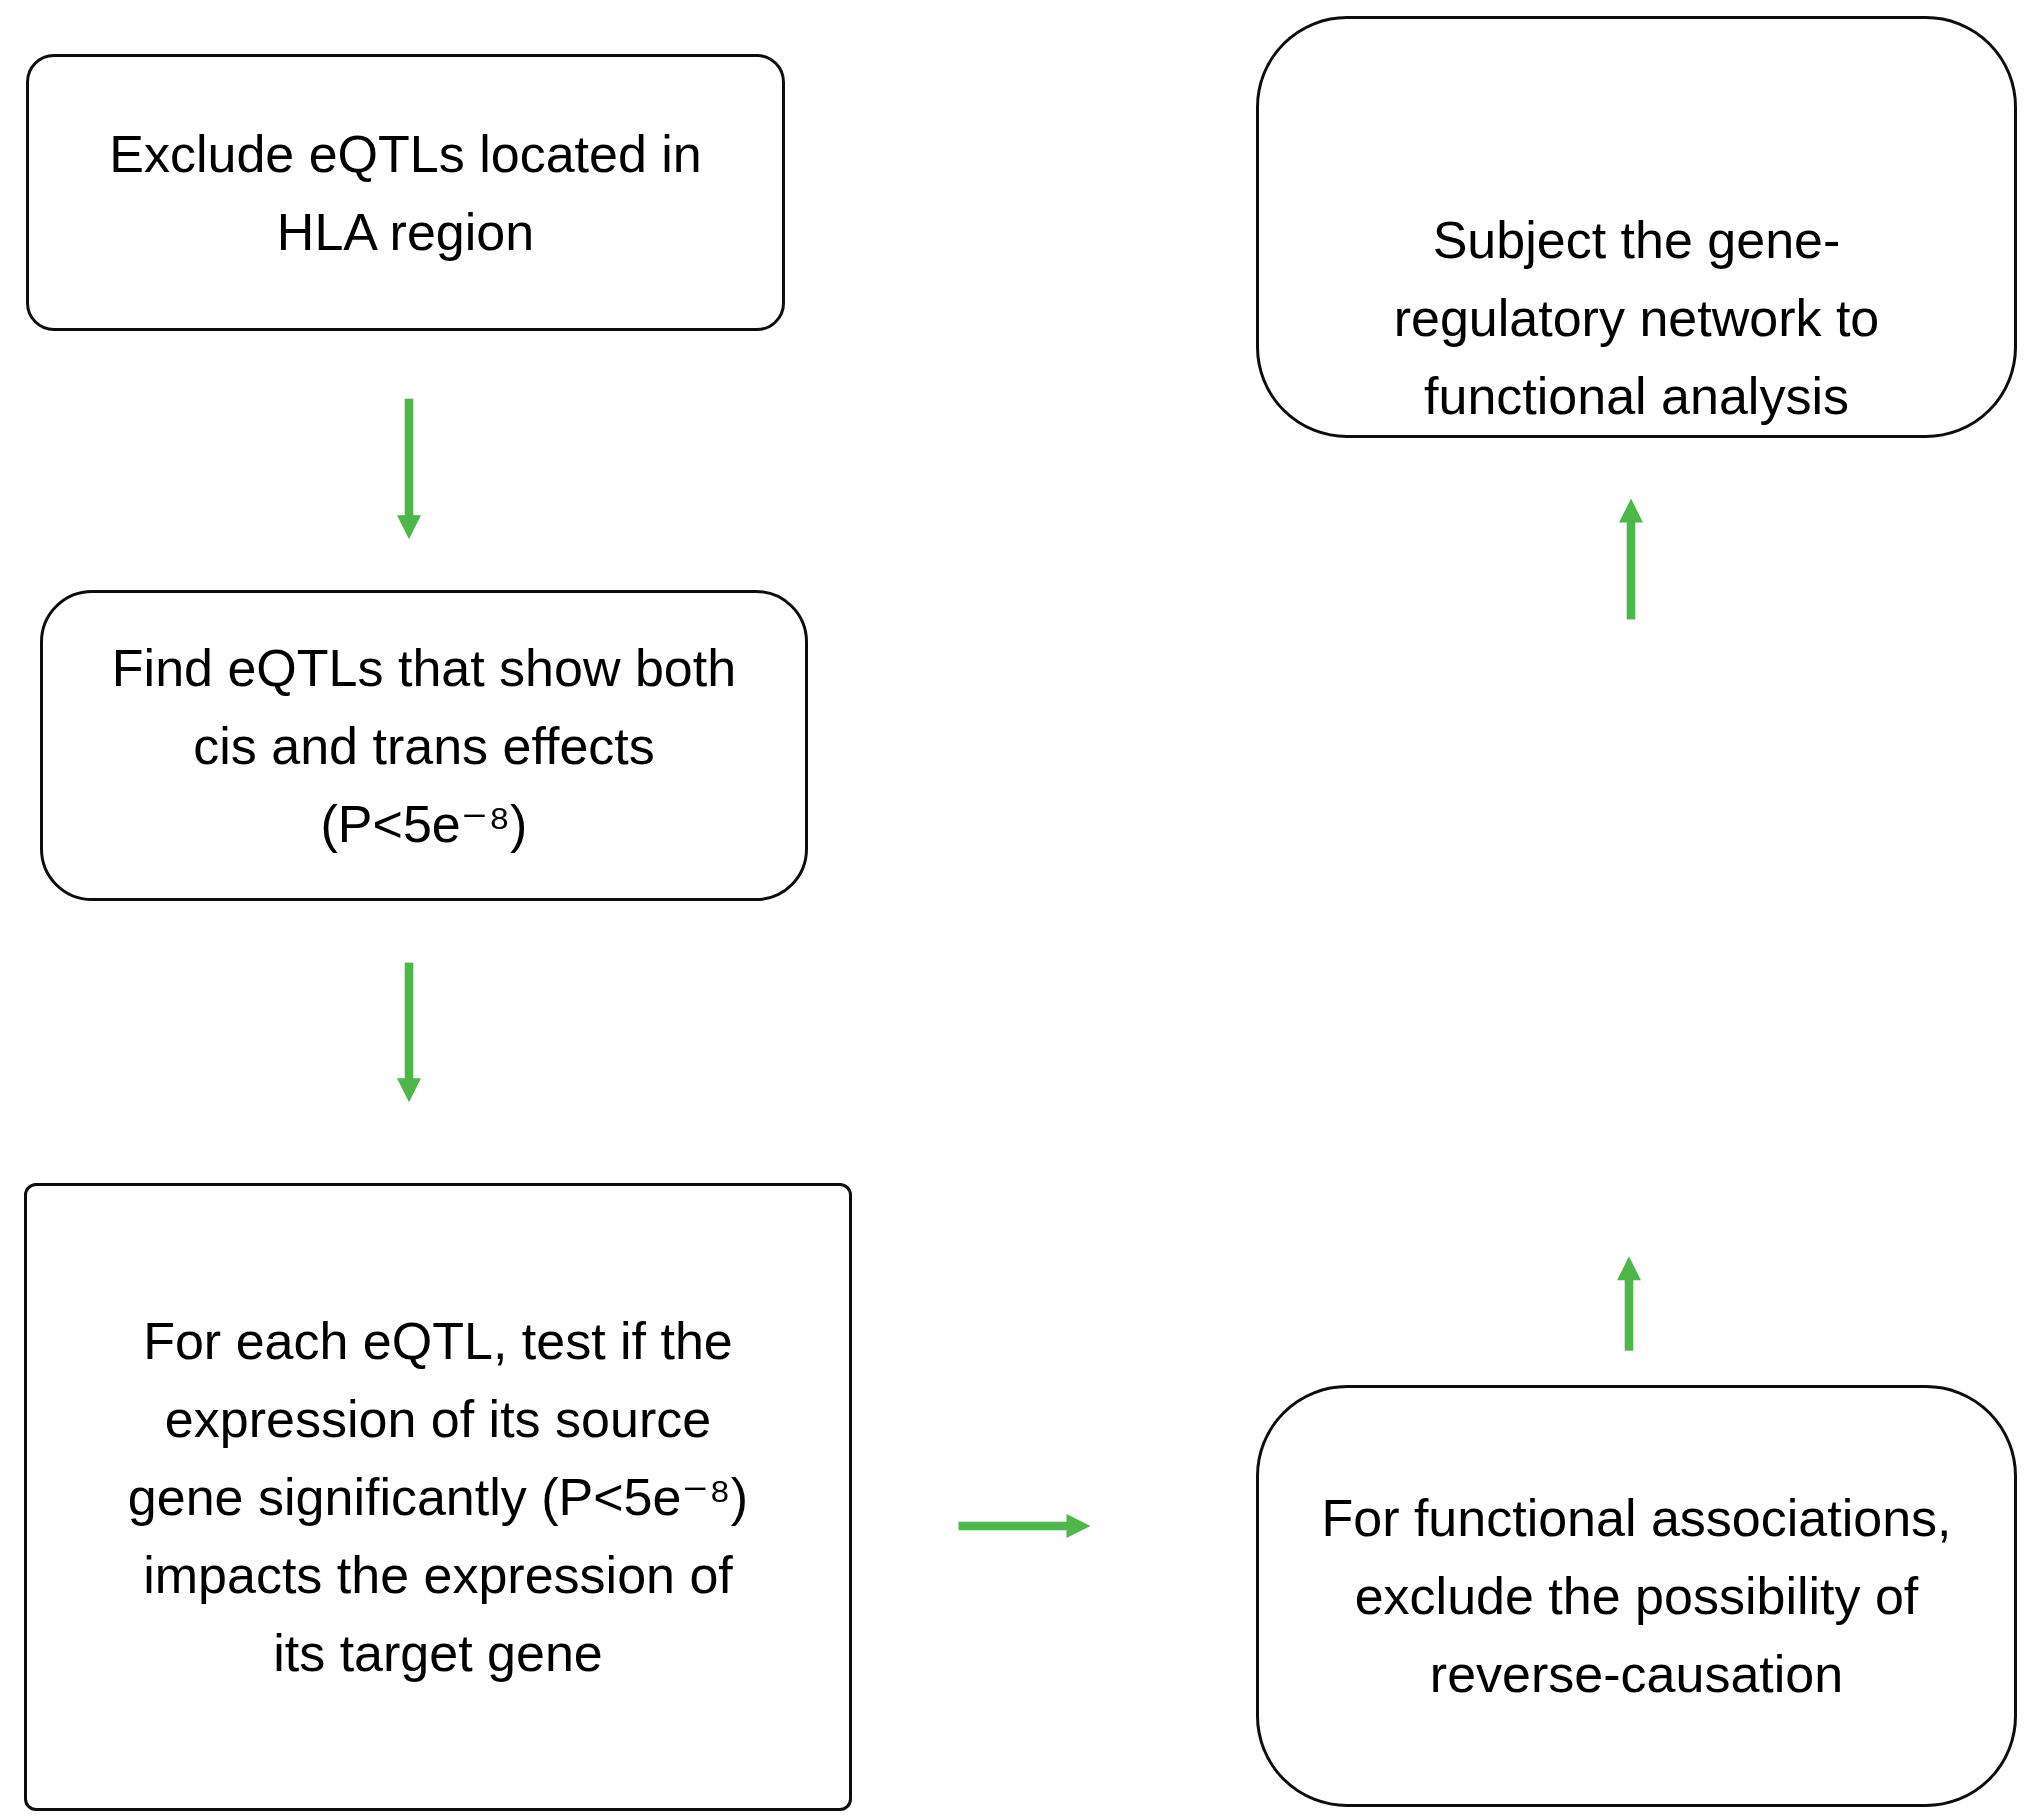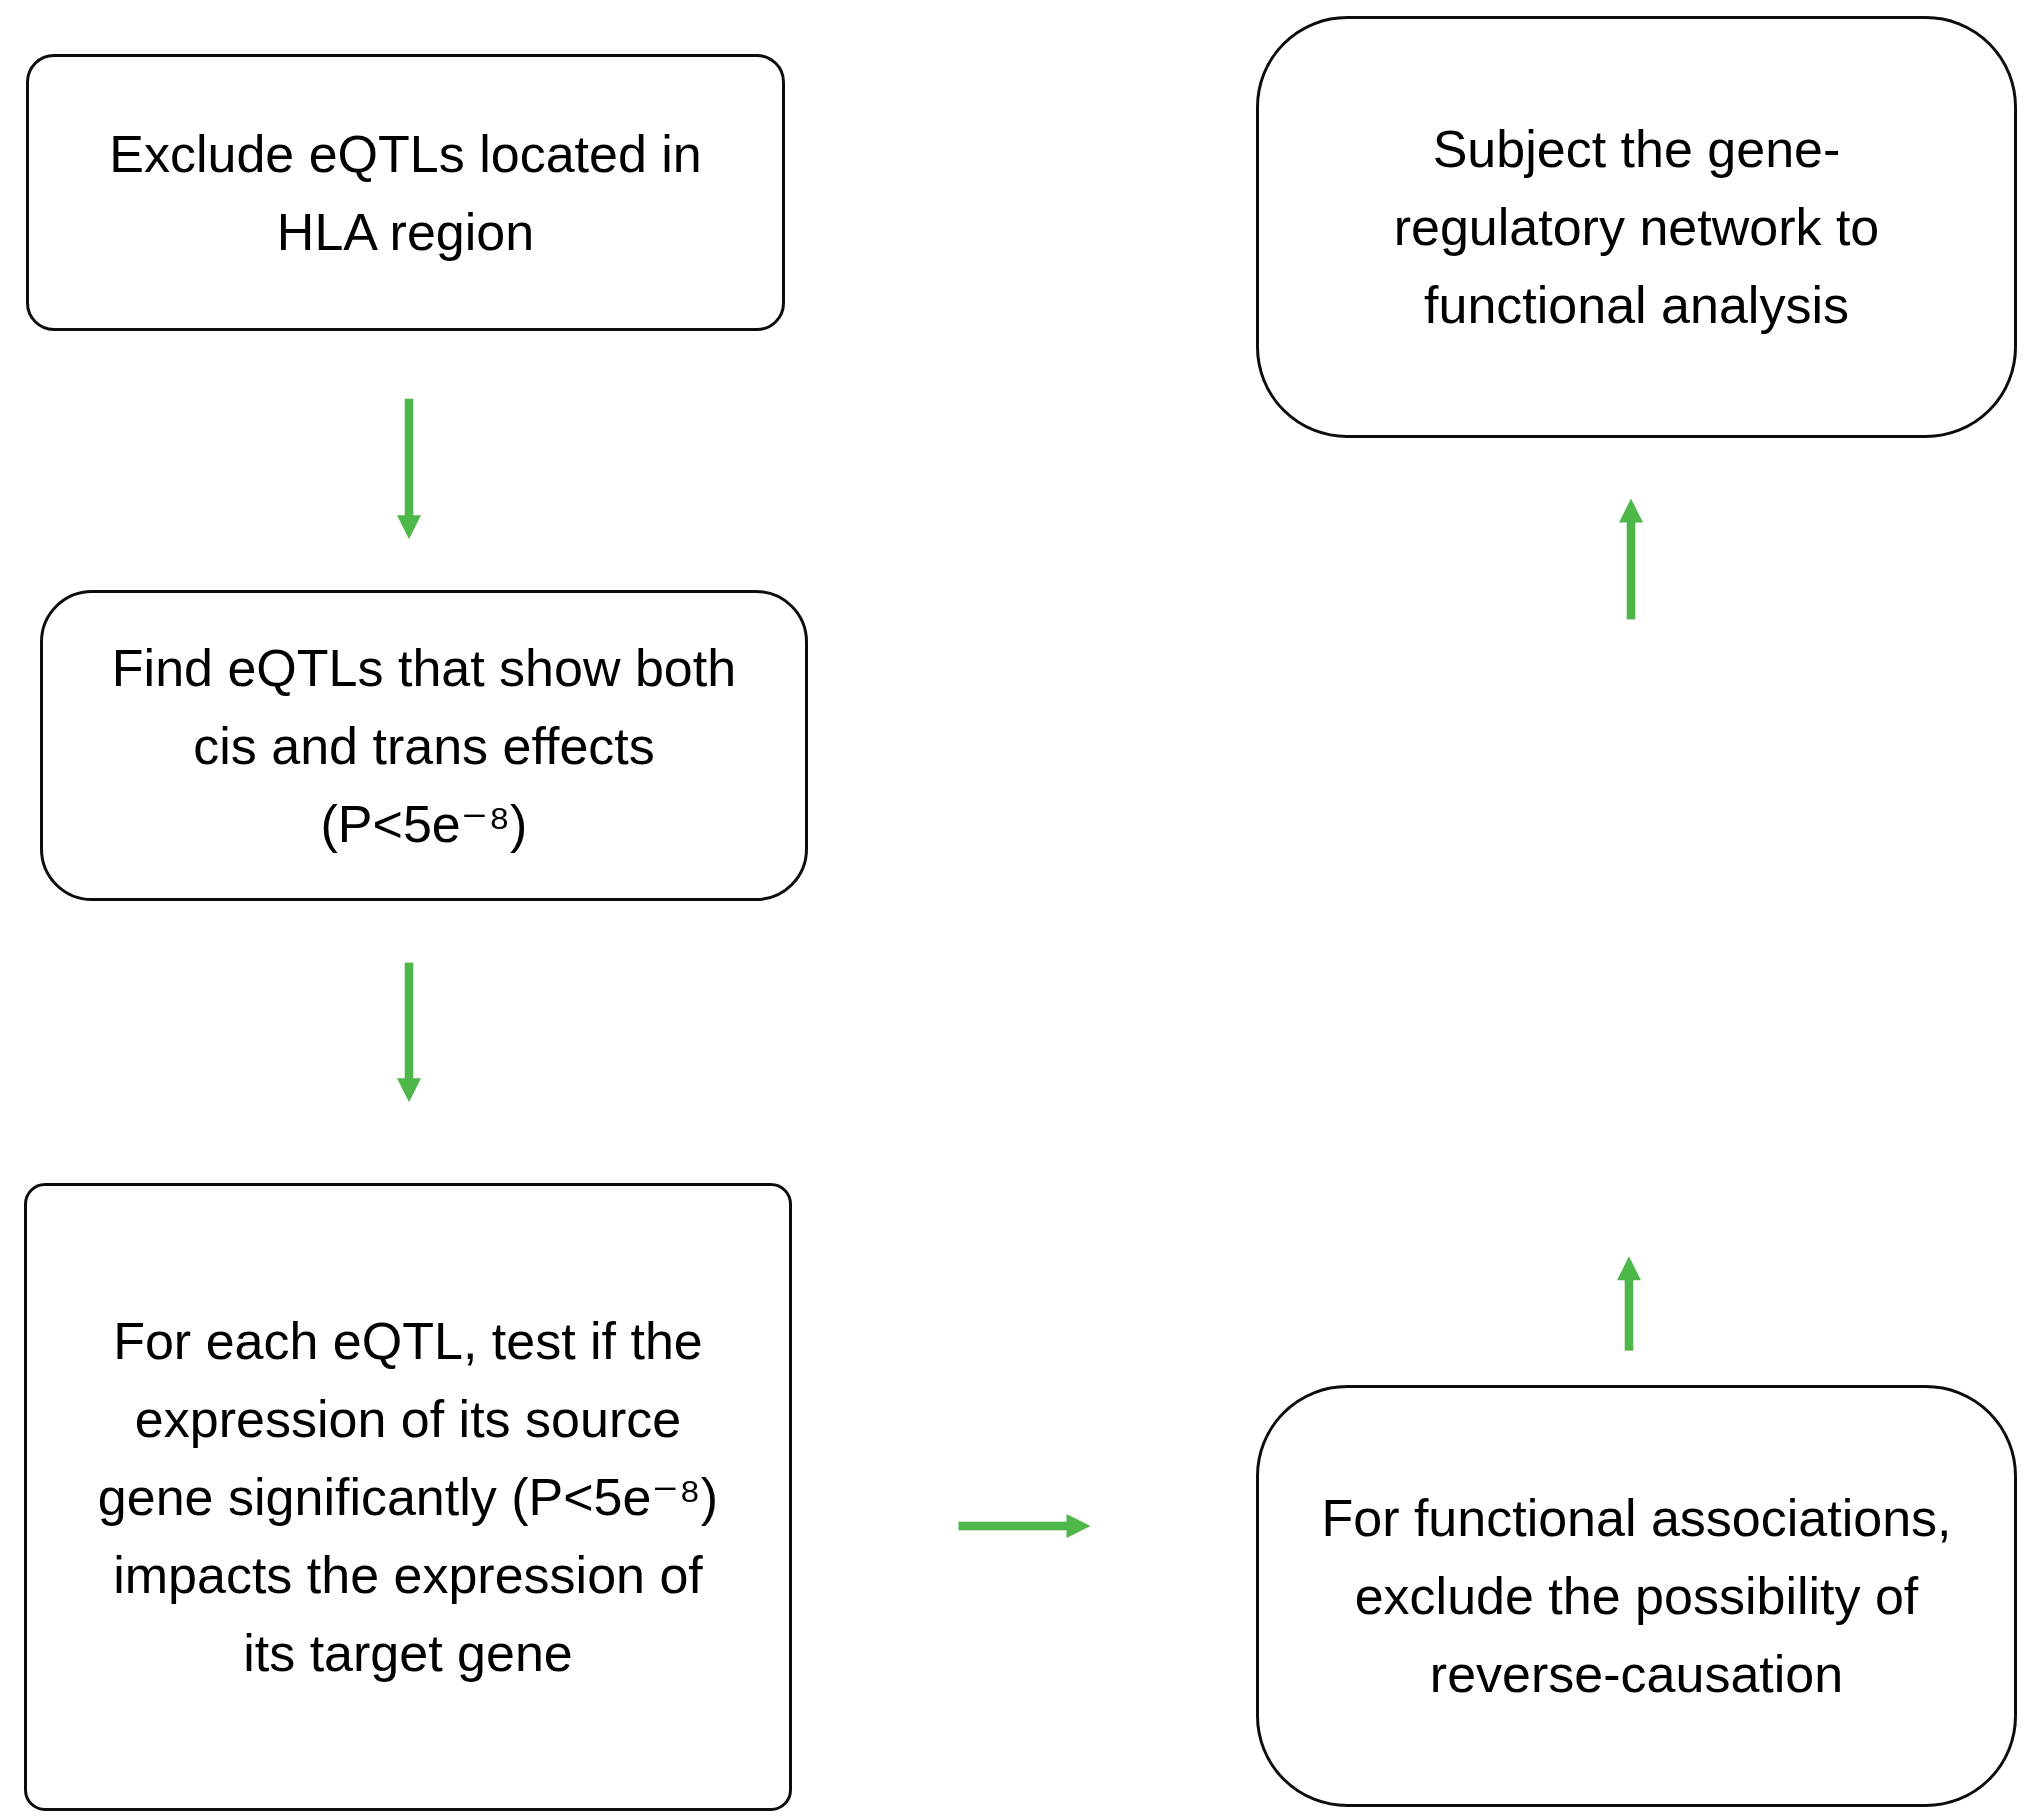--- a/index.html
+++ b/index.html
@@ -28,23 +28,23 @@
   .box-text{
     white-space:pre;
     text-align:center;
     font-size:52px;
     line-height:78px;
     color:var(--text);
   }
   
   .b1{left:26px;  top:54px;   width:759px; height:277px; border-radius:28px;}
   .b2{left:28px;  top:590px;  width:768px; height:311px; border-radius:52px;margin-left:12px;}
-  .b3{left:24px;  top:1183px; width:768px; height:628px; border-radius:21px;}
+  .b3{left:24px;  top:1183px; width:828px; height:628px; border-radius:12px;}
   
-  .b4{left:1256px;top:15.6px;   width:761px; height:422px; border-radius:91px;}
+  .b4{left:1256px;top:15.6px;   width:761px; height:422px; border-radius:91px;align-items:flex-end;}
   .b5{left:1261px;top:678px;  width:757px; height:519px; border-radius:91px;}
   .b6{left:1256px;top:1385px; width:761px; height:422px; border-radius:91px;}
 
   .arrow{position:absolute;}
   .arrow svg{display:block;}
   .arrow .fill{fill:var(--accent);}
   .a1{left:385px; top:398px;}
   .a2{left:385px; top:962px;}
   .a3{left:958px;top:1502px;}
   .a4{left:1605px;top:1256px;}

